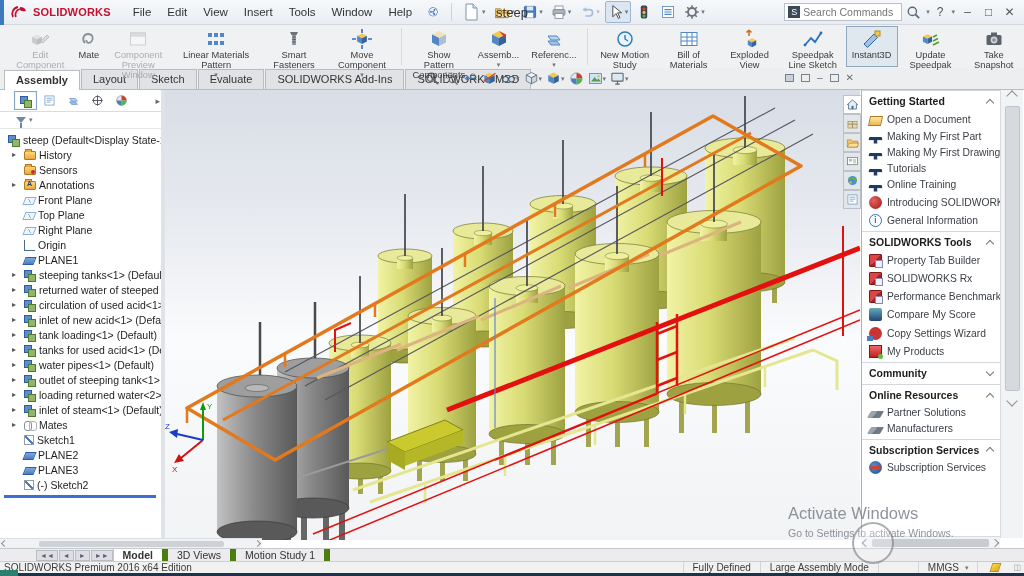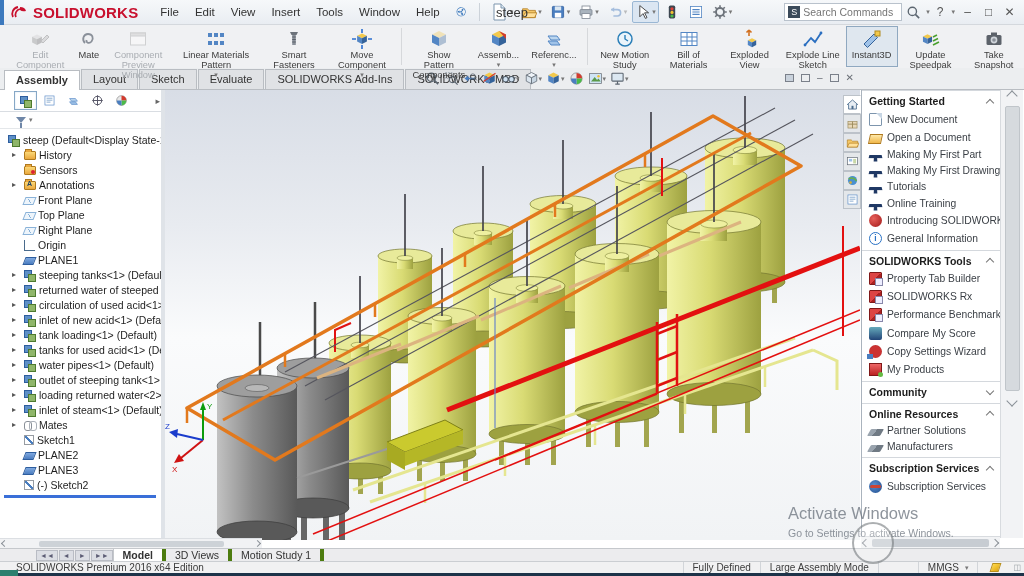--- a/index.html
+++ b/index.html
@@ -3,21 +3,21 @@
 <meta charset="utf-8">
 <style>
 *{margin:0;padding:0;box-sizing:border-box}
 body{font-family:"Liberation Sans",sans-serif;background:#888}
 #screen{position:relative;width:1024px;height:576px;background:#fff;overflow:hidden;font-size:11px;color:#222}
 
 
 #titlebar{position:absolute;left:0;top:0;width:1024px;height:25px;background:linear-gradient(#f6f8fa,#e9edf2);border-bottom:1px solid #d4d8dd;display:flex;align-items:center;z-index:10}
 #edge-blue{position:absolute;left:0;top:0;width:4px;height:25px;background:#3c79bd}
 #logo{display:flex;align-items:center;gap:3px;margin-left:10px;margin-right:14px}
-#logo .lg-word{font-size:15px;letter-spacing:.2px;color:#c8102e}
+#logo .lg-word{font-size:11px;letter-spacing:.2px;color:#c8102e}
 #logo .lg-word b{font-weight:bold}
 .menu-item{padding:3px 8px;font-size:11.5px;color:#333;cursor:default}
 .pin-icon{margin:0 8px;color:#3c79bd;font-size:12px;transform:rotate(35deg)}
 .qsep{width:1px;height:18px;background:#ccd2d9;margin:0 5px}
 .qbtn{display:flex;align-items:center;padding:2px 2px;margin:0 1px;border:1px solid transparent;border-radius:2px}
 .qbtn.sel{background:#dbe6f2;border-color:#9ab7d4}
 .qbtn.dis{opacity:.45}
 .qcaret{font-size:7px;color:#777;margin-left:1px}
 #win-title{position:absolute;left:50%;transform:translateX(-50%);font-size:13px;color:#333}
 #tb-right{margin-left:auto;display:flex;align-items:center;gap:4px;padding-right:6px}
@@ -131,24 +131,24 @@
 .chev.right{transform:rotate(-45deg)}
 #tp-hthumb{height:8px;flex:1;margin:0 3px;background:#c7ccd2;border-radius:2px}
 
 
 #lp-hscroll{position:absolute;left:0;top:538px;width:262px;height:10px;background:#f1f2f4;border-top:1px solid #dcdfe3;display:flex;align-items:center;justify-content:space-between;z-index:7;padding:0 2px}
 #lp-hscroll .chev{width:5px;height:5px;border-color:#8a9097}
 #lp-hthumb{height:6px;width:185px;background:#cdd2d7;border-radius:2px}
 #bottombar{position:absolute;left:0;top:548px;width:1024px;height:13px;background:#ececee;border-top:1px solid #c5c8cc;display:flex;align-items:stretch;z-index:7}
 .bnav{display:flex;align-items:center;margin-left:36px;gap:1px}
 .bnav span{font-size:7px;color:#5c5c74;border:1px solid #b9bcc4;background:#dcdee4;padding:1px 3px;line-height:1}
-.btab{display:flex;align-items:center;padding:0 9px;font-size:10.5px;color:#333;border-right:4px solid #4d7c0f}
+.btab{display:flex;align-items:center;padding:0 9px;font-size:10.5px;color:#333;border-right:6px solid #4d7c0f}
 .btab.active{background:#fff;font-weight:bold;border-left:1px solid #c5c8cc}
 #statusbar{position:absolute;left:0;top:561px;width:1024px;height:12px;background:#f1f1f2;border-top:1px solid #cbced2;display:flex;align-items:center;font-size:10px;color:#3c3c3c;z-index:7}
-#statusbar .sleft{padding-left:16px}
+#statusbar .sleft{padding-left:4px}
 #statusbar .sspacer{flex:1}
 .scell{border-left:1px solid #d2d5d9;padding:0 9px;height:100%;display:flex;align-items:center}
 .sw-tag{width:9px;height:9px;background:linear-gradient(135deg,#ffd84a,#e0a818);transform:skewX(-18deg);border:1px solid #b8901c;margin:0 4px}
 .sgrip{color:#9aa0a6;font-size:8px;padding-right:3px}
 #darkstrip{position:absolute;left:0;top:573px;width:1024px;height:3px;background:#1d3349;z-index:7}
 #darksq{position:absolute;left:0;top:570px;width:18px;height:6px;background:#2c7f6e;z-index:8}
 
 
 #watermark{position:absolute;left:788px;top:504px;width:225px;z-index:40;color:rgba(110,118,128,.78);pointer-events:none}
 #watermark .wl1{font-size:16.5px}
@@ -520,21 +520,21 @@
     <div class="rbtn">
         <svg class="ric" viewBox="0 0 20 20">
           <use href="#s-explode"></use>
         </svg>
         <span>Exploded View</span>
       </div>
     <div class="rbtn">
         <svg class="ric" viewBox="0 0 20 20">
           <use href="#s-zigzag"></use>
         </svg>
-        <span>Explode Line Sketch</span>
+        <span>Speedpak Line Sketch</span>
       </div>
     <div class="rbtn active">
         <svg class="ric" viewBox="0 0 20 20">
           <use href="#s-ruler"></use>
         </svg>
         <span>Instant3D</span>
       </div>
     <div class="rbtn">
         <svg class="ric" viewBox="0 0 20 20">
           <use href="#s-speedpak"></use>
@@ -1035,24 +1035,20 @@
       <span class="tp-collapse">«</span>
       <span class="tp-title">SOLIDWORKS Resources</span>
       <span class="tp-pin"></span>
     </div>
     <div class="tp-sec">
       <div class="tp-sec-h">
           <span>Getting Started</span>
           <span class="chev up"></span>
         </div>
       <div class="tp-link">
-          <span class="pli pl-doc"></span>
-          <span>New Document</span>
-        </div>
-      <div class="tp-link">
           <span class="pli pl-open"></span>
           <span>Open a Document</span>
         </div>
       <div class="tp-link">
           <span class="pli pl-cap"></span>
           <span>Making My First Part</span>
         </div>
       <div class="tp-link">
           <span class="pli pl-cap"></span>
           <span>Making My First Drawing</span>

